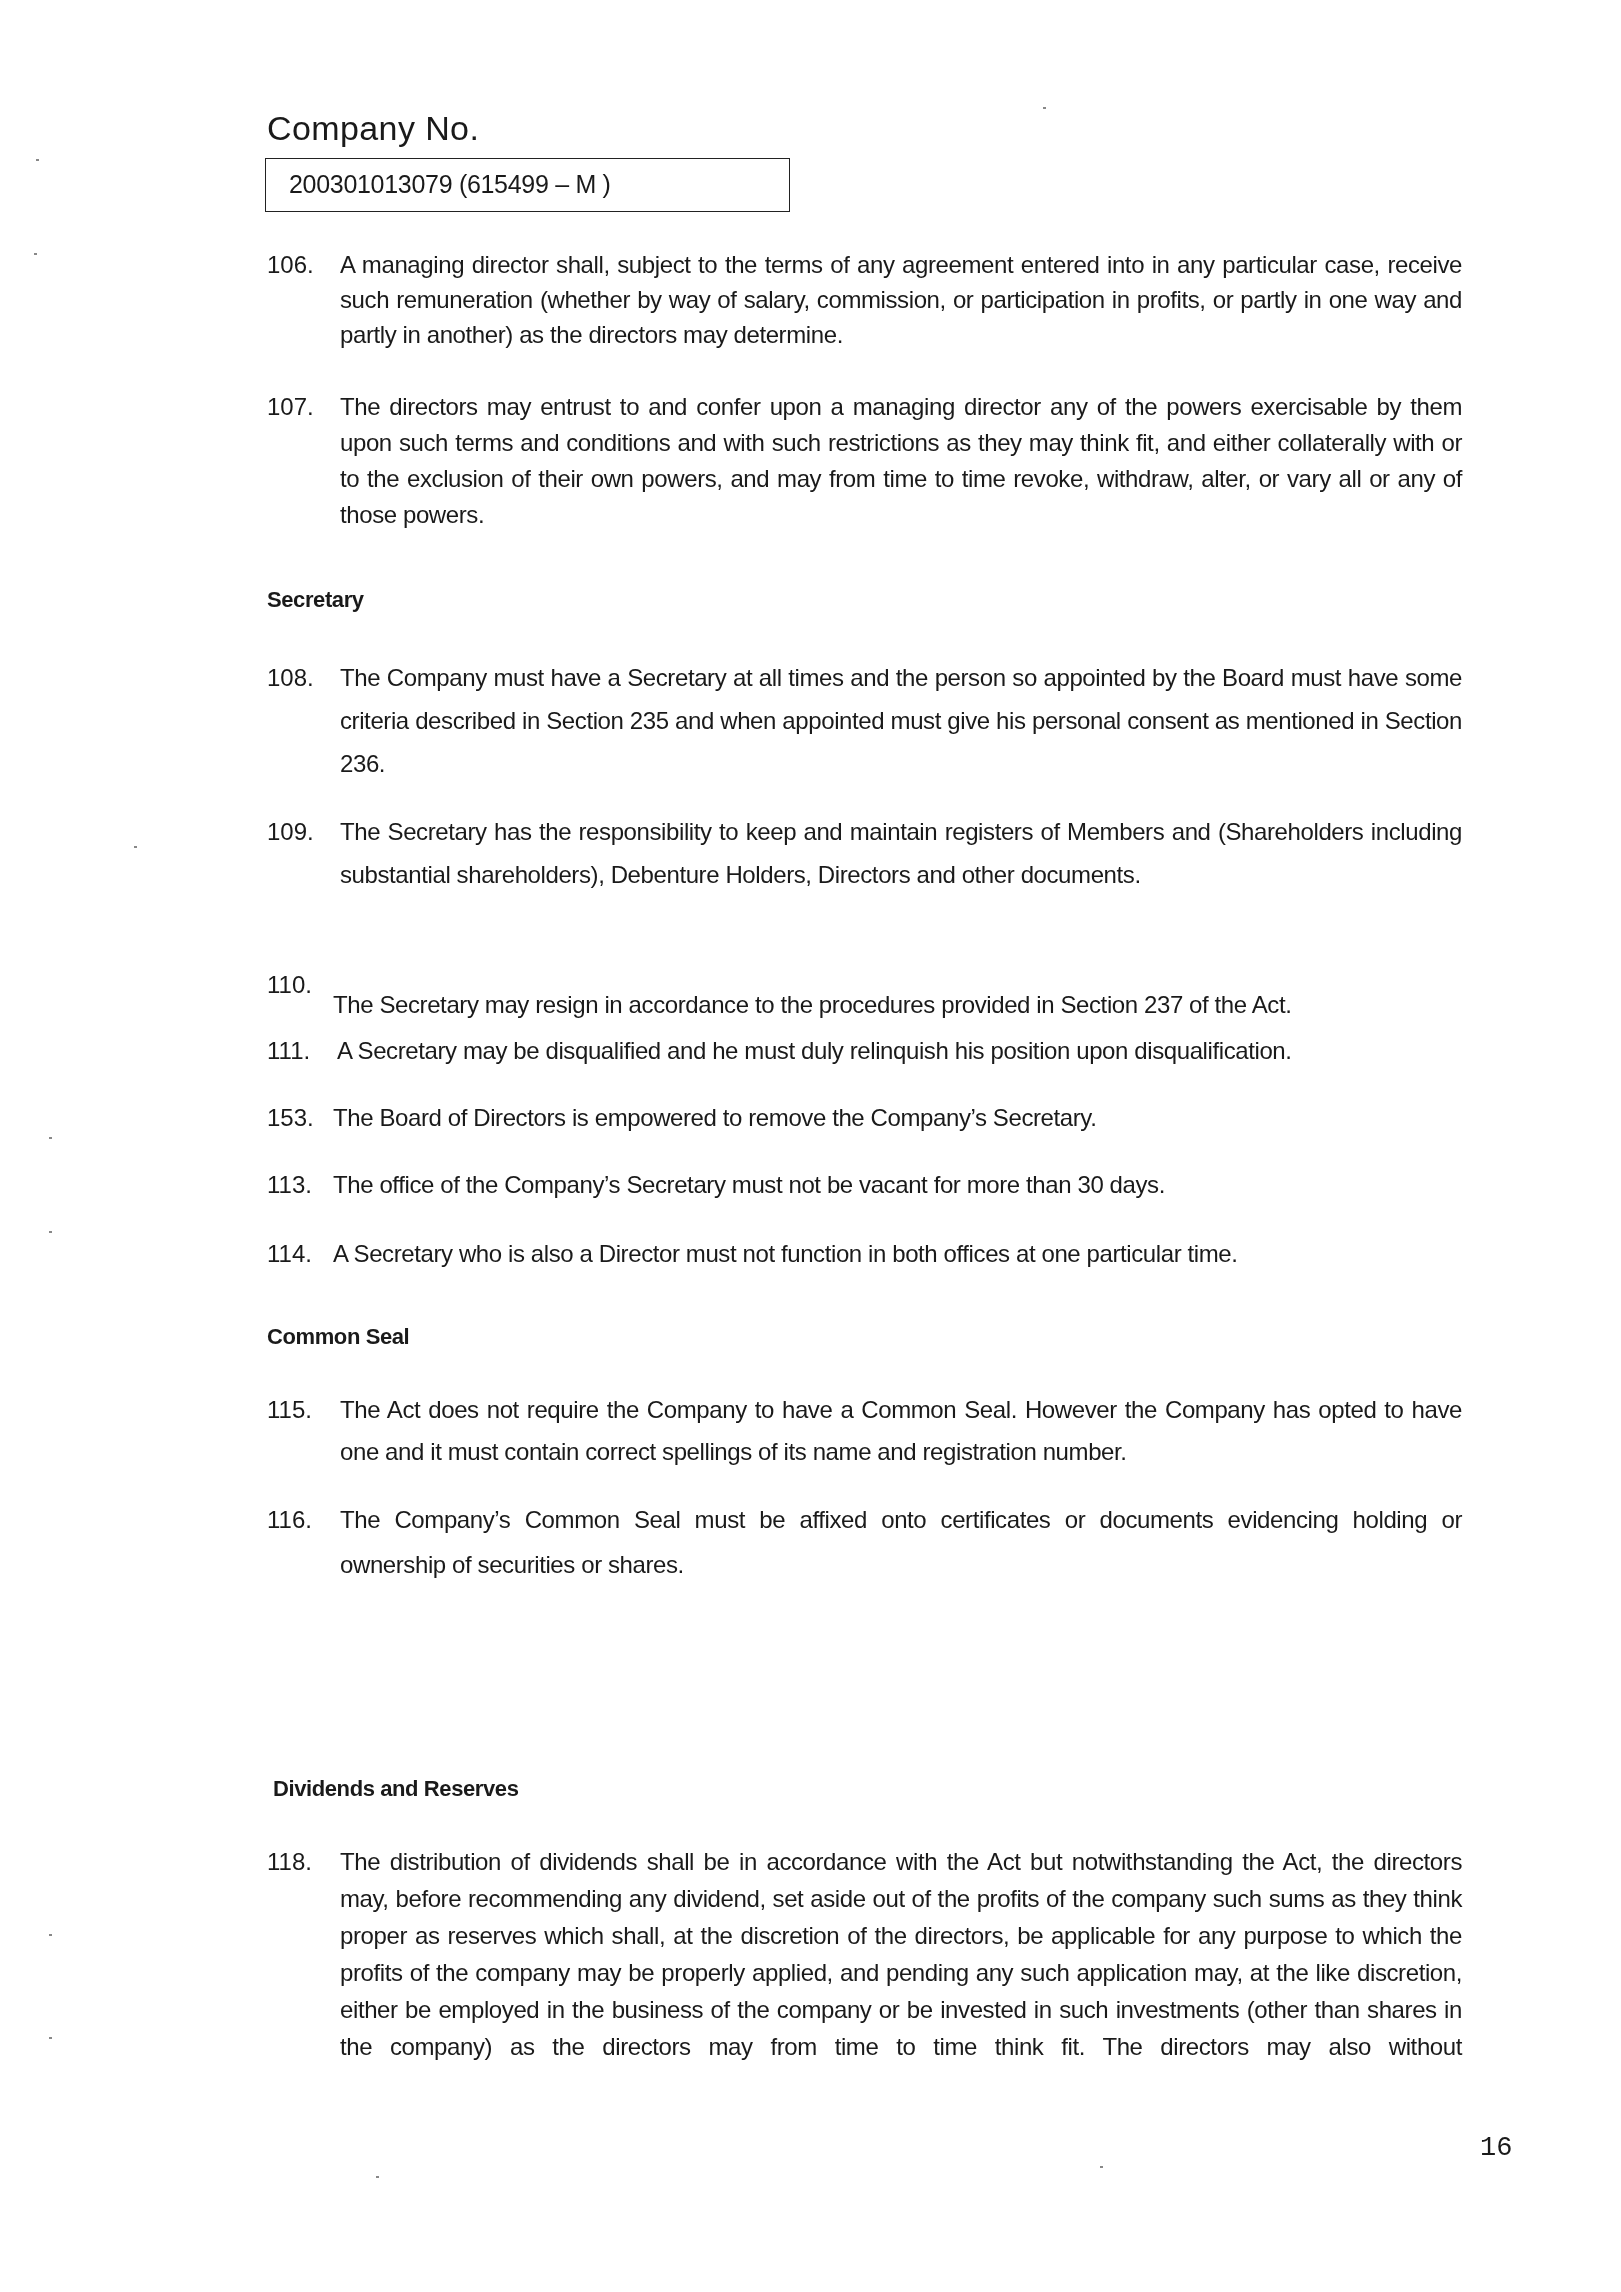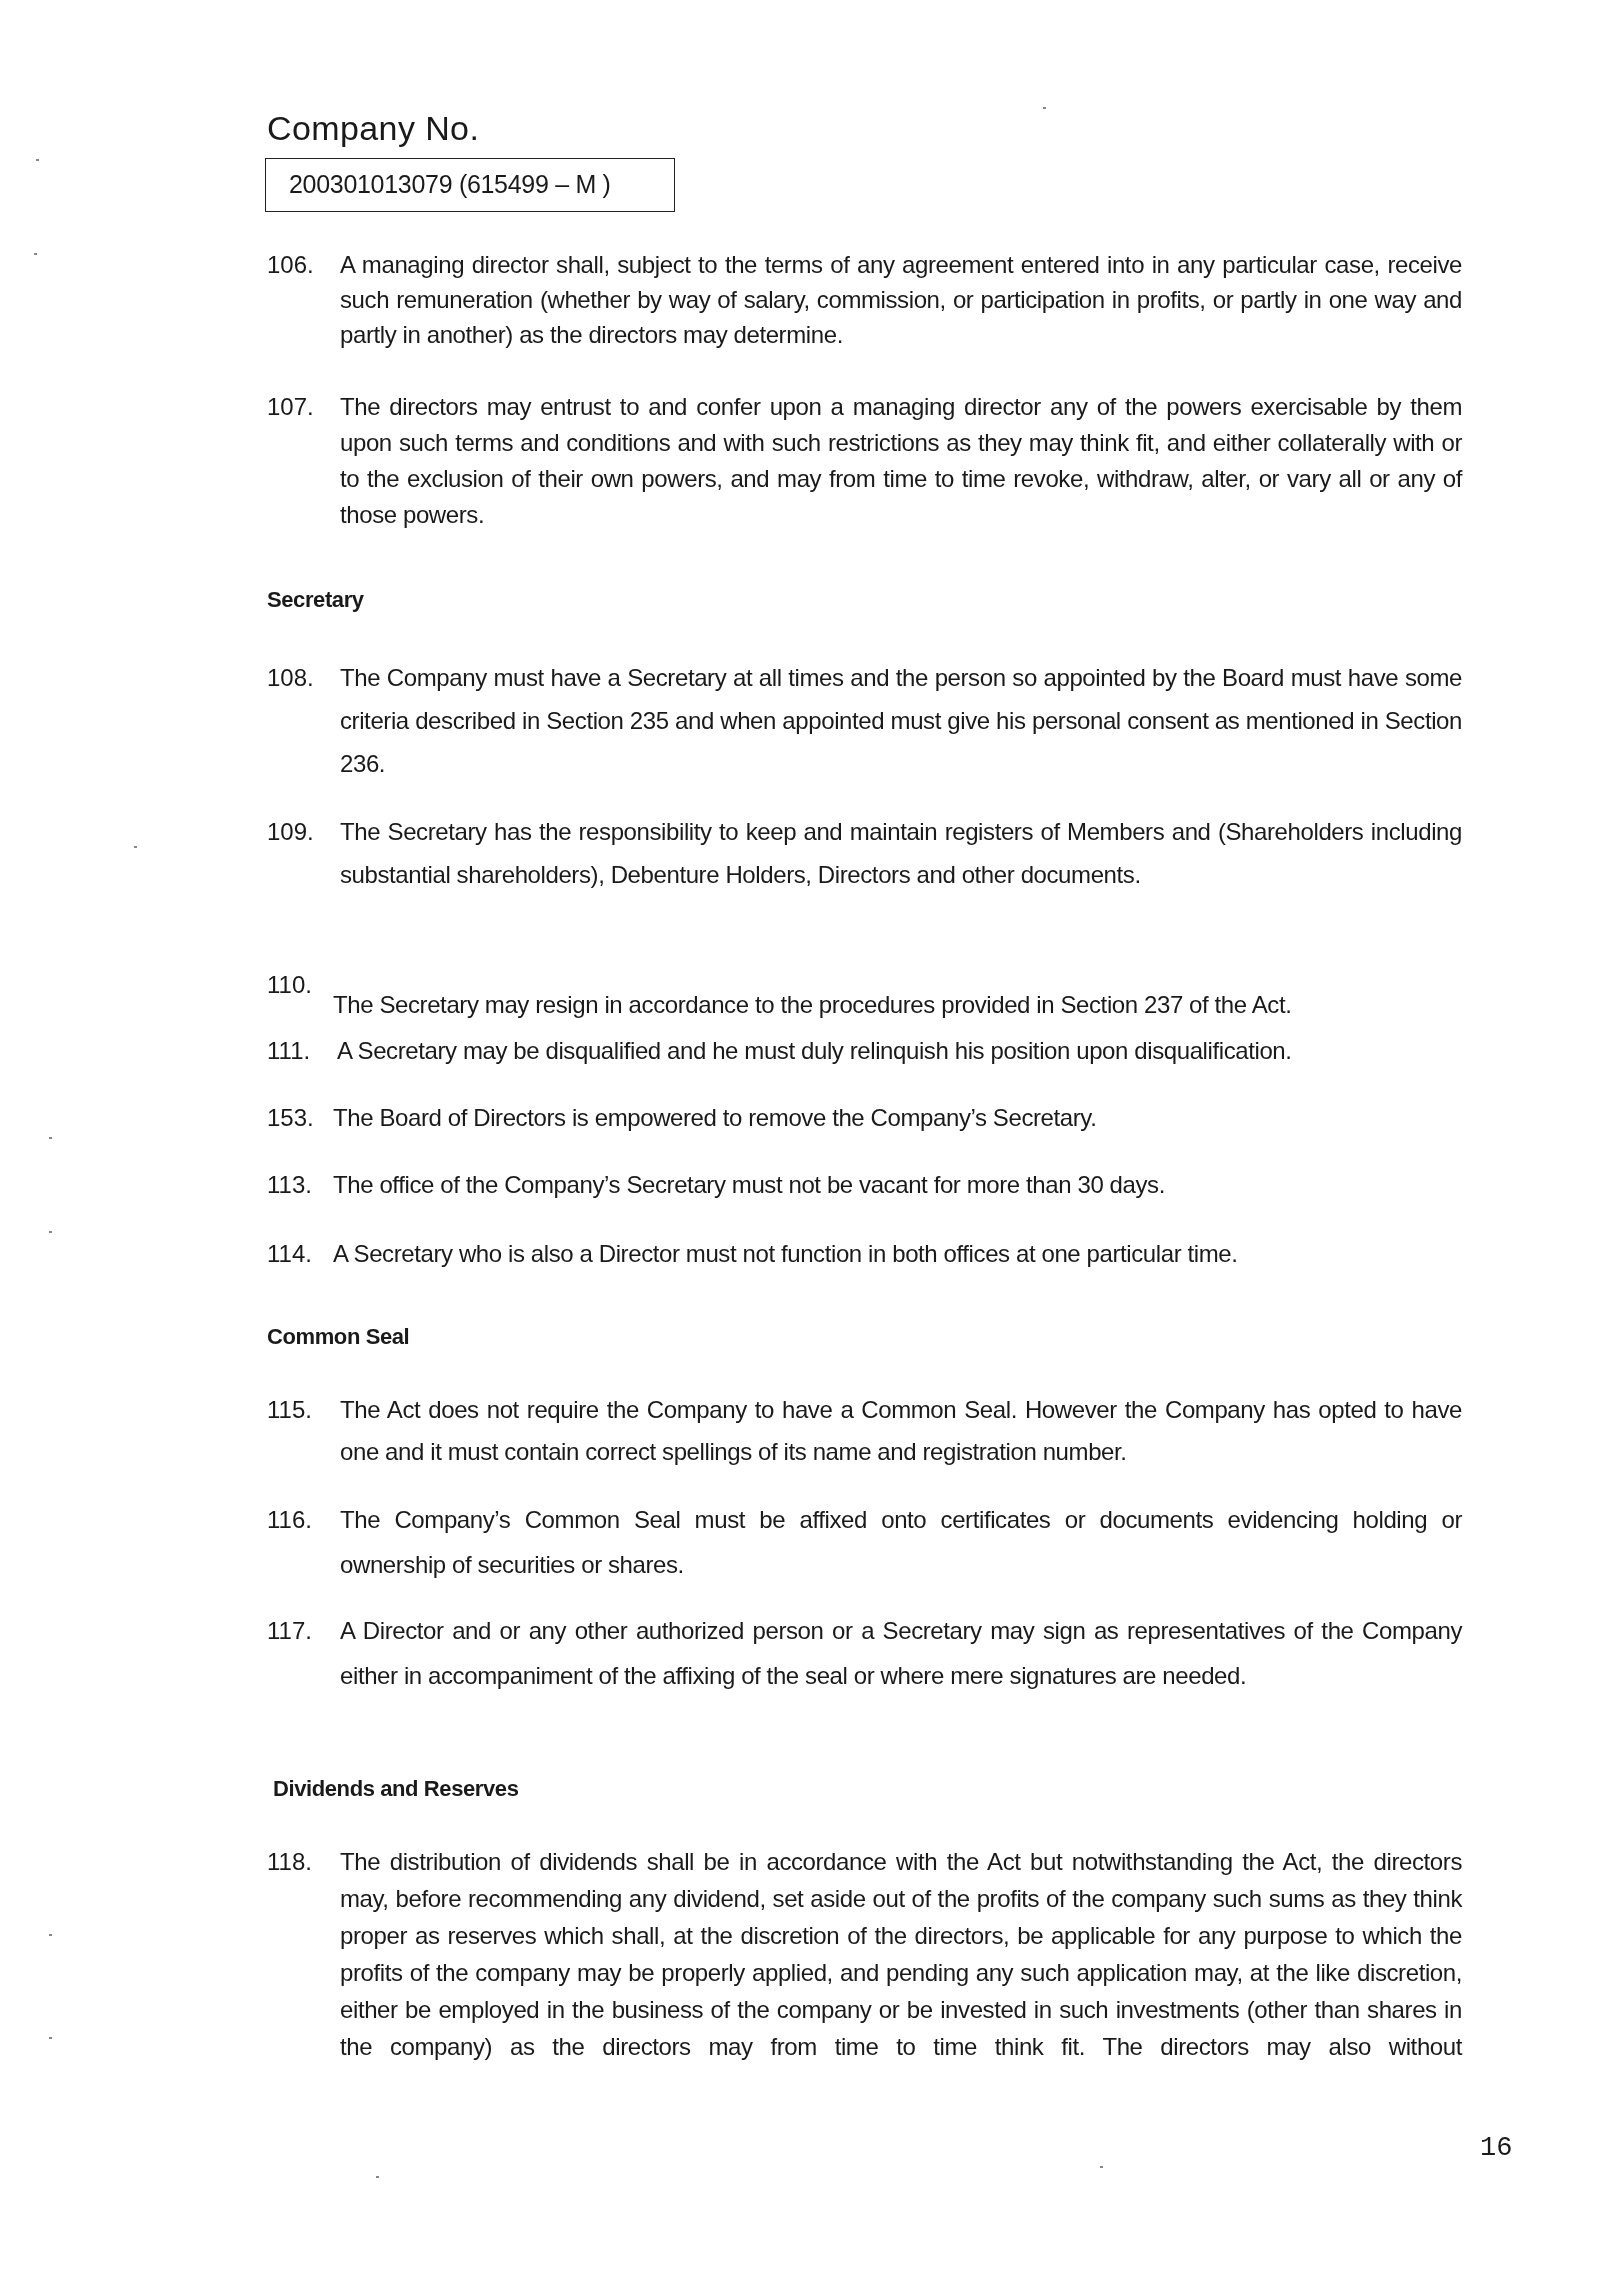--- a/index.html
+++ b/index.html
@@ -1,20 +1,20 @@
 <!DOCTYPE html>
 <html style="font-size:14.3px"><head>
 <meta charset="utf-8">
 <style>
   html, body { margin:0; padding:0; background:#ffffff; }
   body { width:1621px; height:2293px; position:relative; overflow:hidden;
          font-family:"Liberation Sans", sans-serif; color:#1a1a1a; }
   .page { position:absolute; left:0; top:0; width:1621px; height:2293px; background:#fff; }
   .company-label { position:absolute; left:267px; top:109px; font-size:34px; letter-spacing:0.4px; }
-  .company-box { position:absolute; left:265px; top:158px; width:410px; height:54px;
+  .company-box { position:absolute; left:265px; top:158px; width:525px; height:54px;
                  border:1.8px solid #222; box-sizing:border-box; }
   .company-no { position:absolute; left:23px; top:10.7px; font-size:25px; white-space:nowrap; letter-spacing:-0.3px; }
   .clause { position:absolute; left:267px; width:1195px; font-size:24px; }
   .clause .num { position:absolute; left:0; top:0; }
   .clause .text { margin-left:73px; text-align:justify; text-align-last:left; letter-spacing:-0.4px; }
   .heading { position:absolute; left:267px; font-size:22px; font-weight:bold; letter-spacing:-0.4px; }
   .page-num { position:absolute; left:1480px; top:2133px; font-family:Liberation Mono, monospace; font-size:27px; }
   .speck { position:absolute; background:#888; width:2.7px; height:1.8px; }
 </style>
 </head>
@@ -79,24 +79,20 @@
   <div class="clause" style="top:1389px; line-height:42px;">
     <span class="num">115.</span>
     <div class="text">The Act does not require the Company to have a Common Seal. However the Company has opted to have one and it must contain correct spellings of its name and registration number.</div>
   </div>
 
   <div class="clause" style="top:1497px; line-height:45px;">
     <span class="num">116.</span>
     <div class="text">The Company’s Common Seal must be affixed onto certificates or documents evidencing holding or ownership of securities or shares.</div>
   </div>
 
-  <div class="clause" style="top:1608px; line-height:45px;">
-    <span class="num">117.</span>
-    <div class="text">A Director  and  or any other authorized person or a Secretary may sign as representatives of the Company either in accompaniment of the affixing of the seal or where mere signatures are needed.</div>
-  </div>
 
   <div class="heading" style="top:1776px; left:273px;">Dividends and Reserves</div>
 
   <div class="clause" style="top:1843px; line-height:37px;">
     <span class="num">118.</span>
     <div class="text" style="text-align-last:justify;">The distribution of dividends shall be in accordance with the Act but notwithstanding the Act, the directors may, before recommending any dividend, set aside out of the profits of the company such sums as they think proper as reserves which shall, at the discretion of the directors, be applicable for any purpose to which the profits of the company may be properly applied, and pending any such application may, at the like discretion, either be employed in the business of the company or be invested in such investments (other than shares in the company) as the directors may from time to time think fit. The directors may also without</div>
   </div>
 
   <div class="page-num">16</div>
 

